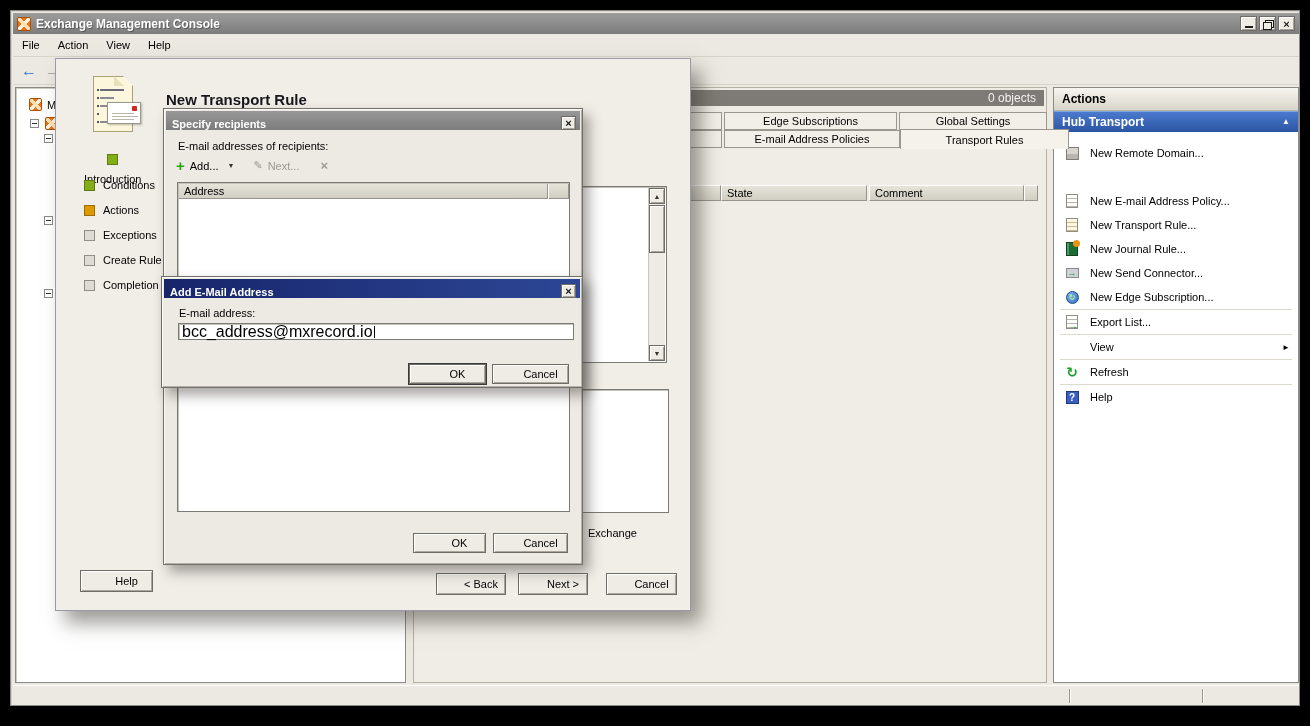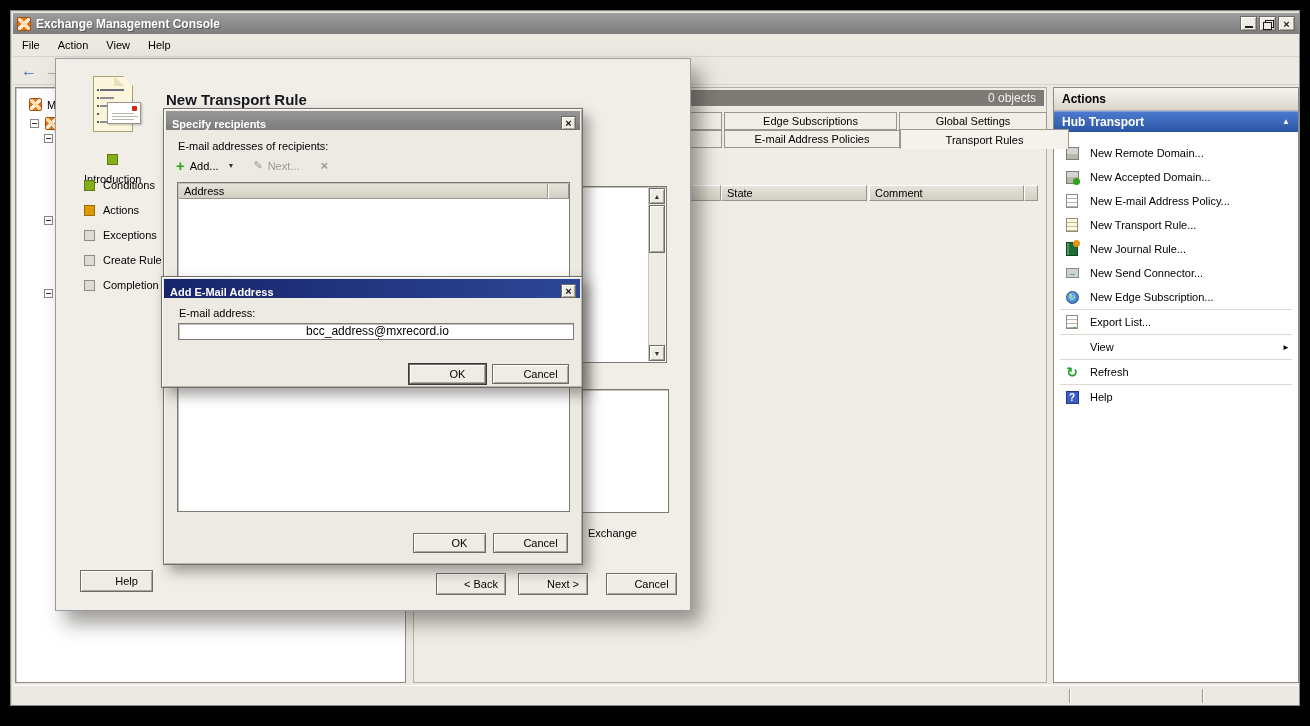--- a/index.html
+++ b/index.html
@@ -105,21 +105,21 @@
   .dlg-titlebar{position:absolute;left:2px;top:2px;right:2px;height:19px;display:flex;align-items:flex-end;padding:0 4px 0 6px;color:#fff;font-weight:bold;font-size:11px;}
   .tb-grey{background:linear-gradient(180deg,#989898,#7b7b7b);}
   .tb-blue{background:linear-gradient(90deg,#17256b,#2d4796);}
   .dlg-close{margin-left:auto;width:15px;height:14px;display:flex;align-items:center;justify-content:center;font-size:11px;font-weight:bold;color:#111;background:#EFECE5;border:1px solid #6e6c66;box-shadow:inset 1px 1px 0 #fff, inset -1px -1px 0 #a9a59c;}
   .toolbar-txt{font-size:11px;}
   .disabled{color:#9c9a90;}
   .plus-icon{color:#2fa318;font-weight:900;font-size:15px;line-height:10px;}
   .drop-arrow{font-size:7px;color:#333;margin-left:4px;}
   #addr-list{position:absolute;left:13px;top:73px;width:393px;height:330px;background:#fff;border:1px solid #7b7a74;box-shadow:inset 1px 1px 0 #c4c1b9;}
   .addr-hdr-seg{position:absolute;top:1px;height:15px;background:linear-gradient(180deg,#e6e3da,#d2cec3);border-right:1px solid #98948b;border-bottom:1px solid #98948b;display:flex;align-items:center;padding-left:5px;font-size:11px;text-align:right;}
-  #email-field{position:absolute;left:16px;top:46px;width:396px;height:17px;background:#fff;border:1px solid #7b7a74;box-shadow:inset 1px 1px 0 #c4c1b9;display:flex;align-items:center;padding-left:3px;font-size:12px;flex-direction:column;}
+  #email-field{position:absolute;left:16px;top:46px;width:396px;height:17px;background:#fff;border:1px solid #7b7a74;box-shadow:inset 1px 1px 0 #c4c1b9;display:flex;align-items:center;padding-left:3px;font-size:16px;}
   #caret{width:1px;height:12px;background:#000;margin-left:1px;}
 </style>
 </head>
 <body>
 
 <div id="stage">
 
   <div id="win" class="abs">
 
     <div id="titlebar" class="abs">
@@ -188,28 +188,20 @@
         <span>Hub Transport</span>
         <span class="spacer"></span>
         <span style="font-size:8px;">▲</span>
       </div>
 
       <div class="act-item" style="top:53px;">
         <span class="aicon">
             <span class="i-domain"></span>
           </span>
         <span class="lbl">New Remote Domain...</span>
-      </div>
-      <div class="act-item" style="top:77px;">
-        <span class="aicon">
-            <span class="i-domain" style="position:relative;">
-              <span class="i-dot" style="background:#2fa318;"></span>
-            </span>
-          </span>
-        <span class="lbl">New Accepted Domain...</span>
       </div>
       <div class="act-item" style="top:101px;">
         <span class="aicon">
             <span class="i-page"></span>
           </span>
         <span class="lbl">New E-mail Address Policy...</span>
       </div>
       <div class="act-item" style="top:125px;">
         <span class="aicon">
             <span class="i-page" style="background:repeating-linear-gradient(180deg,#fdf8e2 0 3px,#c9b98a 3px 4px);"></span>

